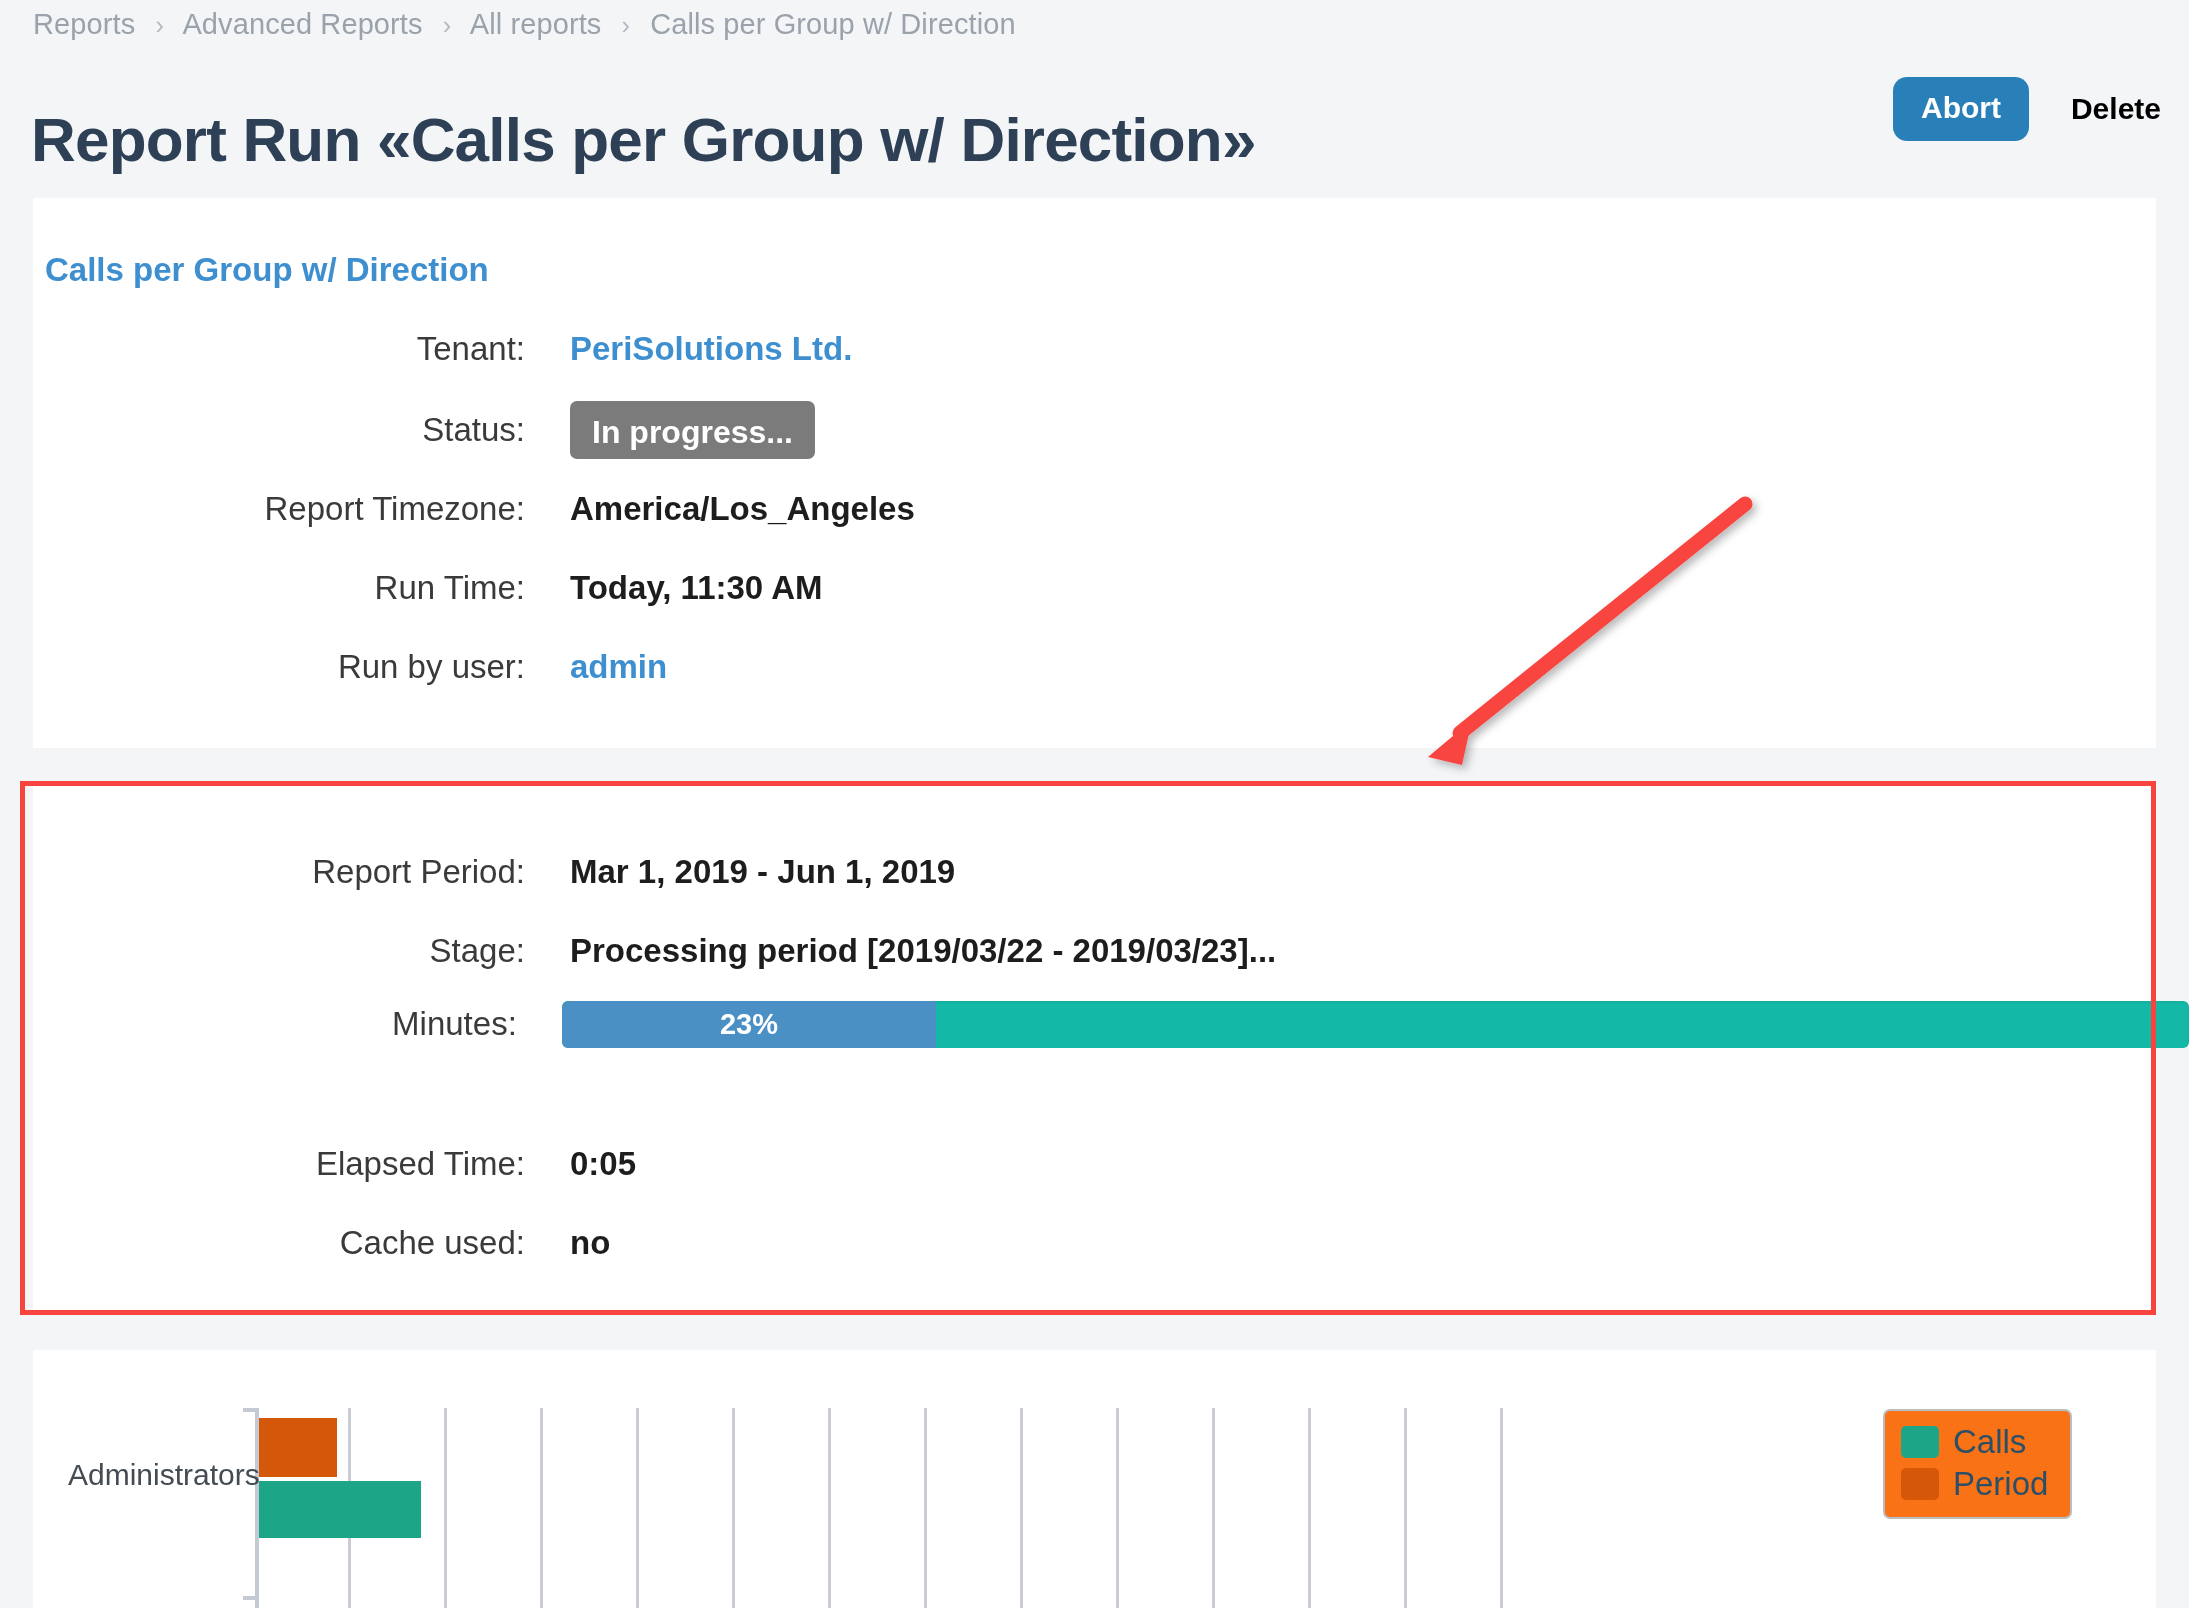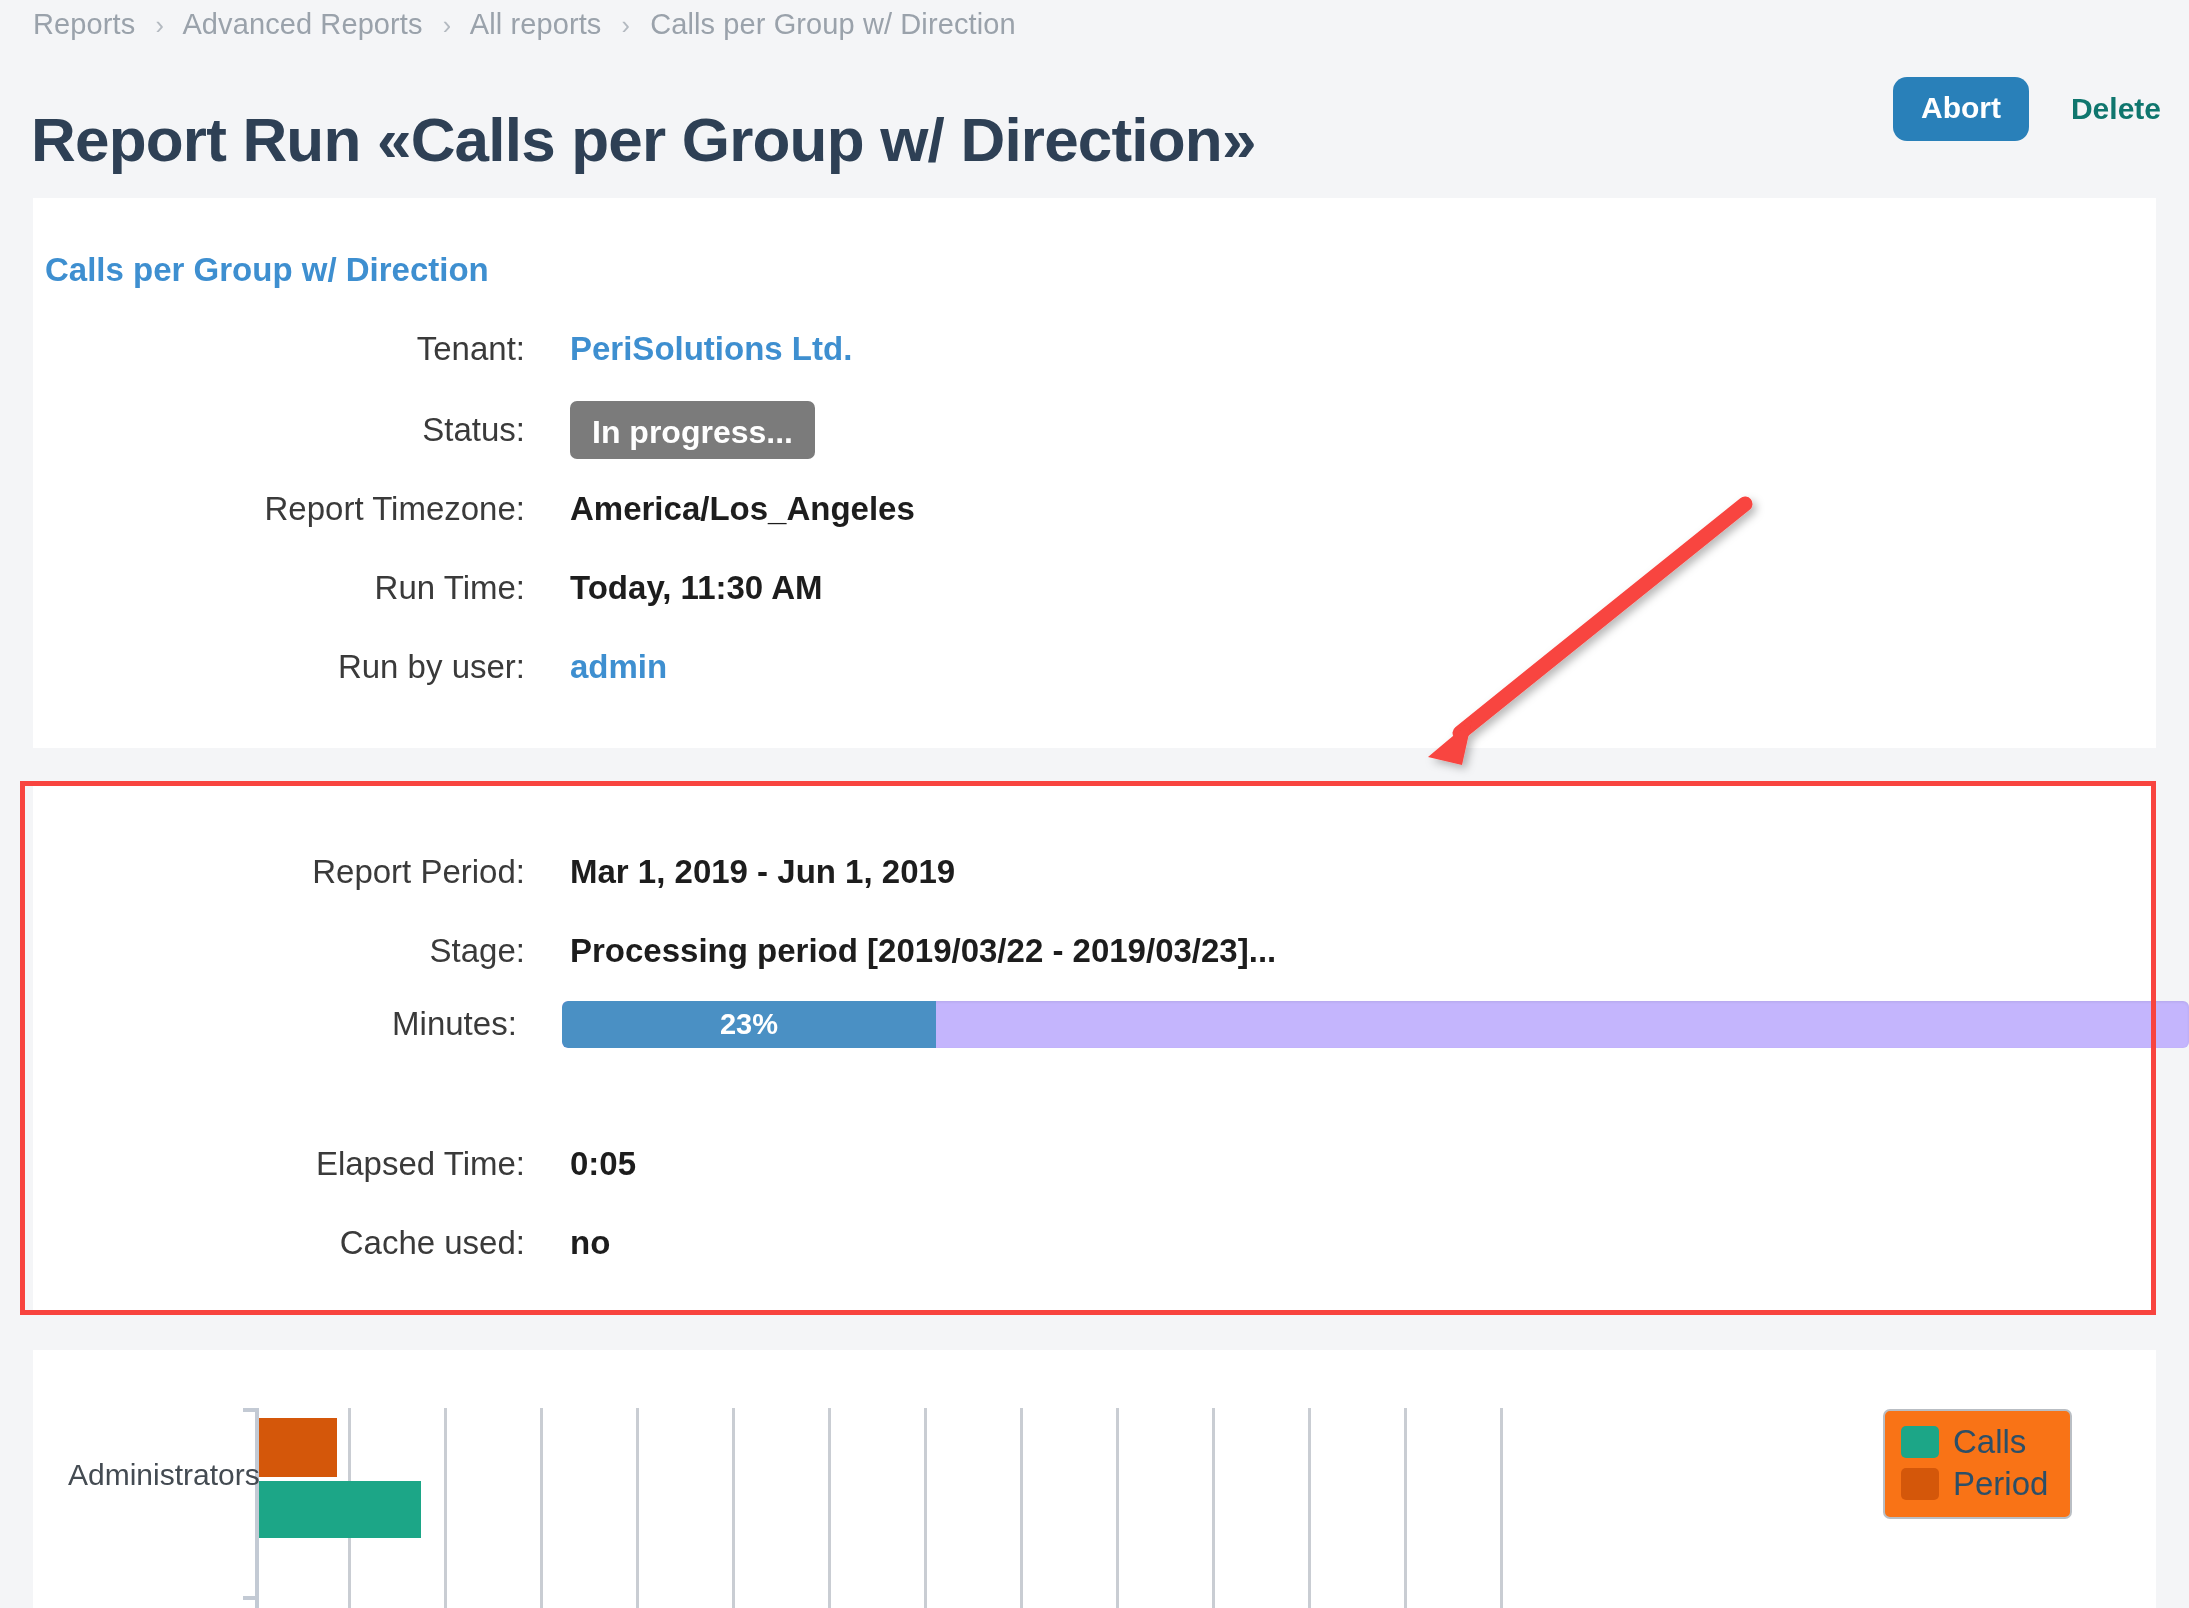--- a/index.html
+++ b/index.html
@@ -163,21 +163,21 @@
     width: 525px;
     text-align: right;
     font-size: 33px;
     color: #3a3a3a;
     white-space: nowrap;
   }
   .progress-track {
     margin-left: 45px;
     width: 1653px;
     height: 47px;
-    background: #c4b5fd;
+    background: #14b8a6;
     border-radius: 6px;
     overflow: hidden;
     box-shadow: inset 0 1px 3px rgba(0,0,0,0.08);
   }
   .progress-fill {
     height: 100%;
     background: #4a90c4;
     color: #ffffff;
     font-size: 29px;
     font-weight: bold;
@@ -293,21 +293,21 @@
   <span class="sep">›</span>
   <span class="crumb">All reports</span>
   <span class="sep">›</span>
   <span class="crumb">Calls per Group w/ Direction</span>
 </div>
 
 <h1 class="page-title">Report Run «Calls per Group w/ Direction»</h1>
 
 <div class="header-actions">
   <button class="btn-abort" style="background: rgb(41, 128, 185);">Abort</button>
-  <a class="btn-delete" style="color: #0f766e;">Delete</a>
+  <a class="btn-delete" style="color: #000000;">Delete</a>
 </div>
 
 <div class="card" id="card-info"></div>
 
 <div class="row" id="r-name">
   <div class="val link">Calls per Group w/ Direction</div>
 </div>
 
 <div class="row" id="r-tenant">
   <div class="lbl">Tenant:</div>

